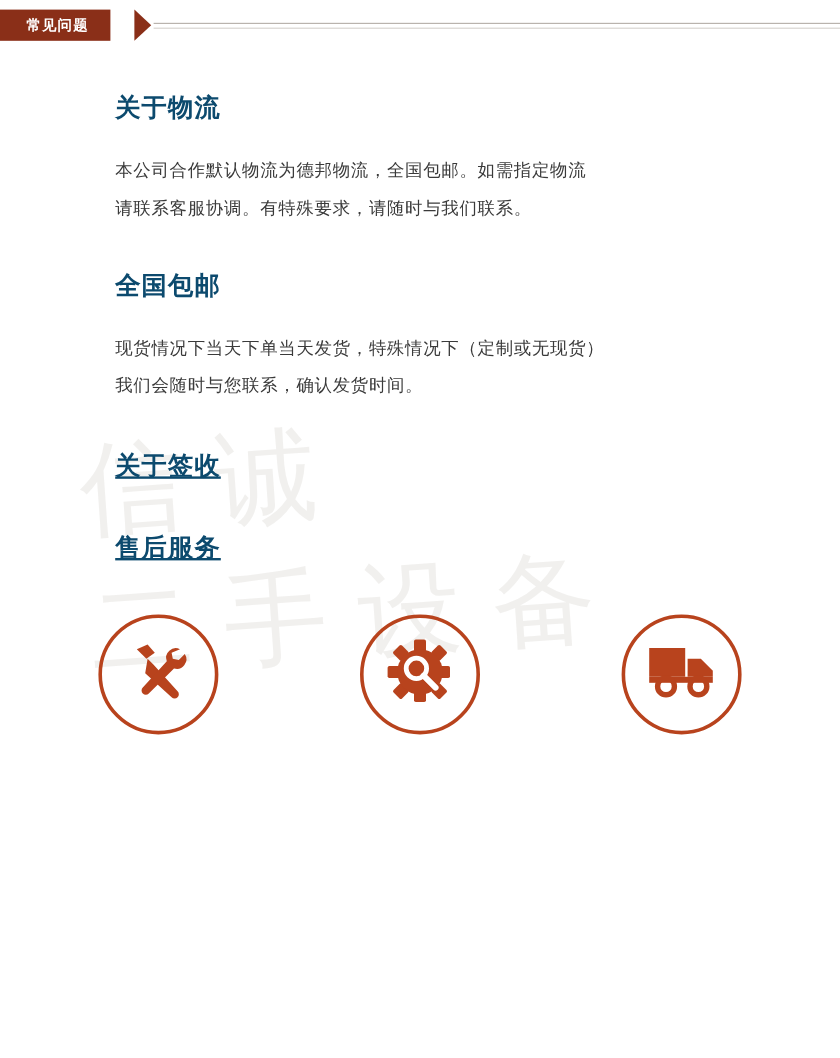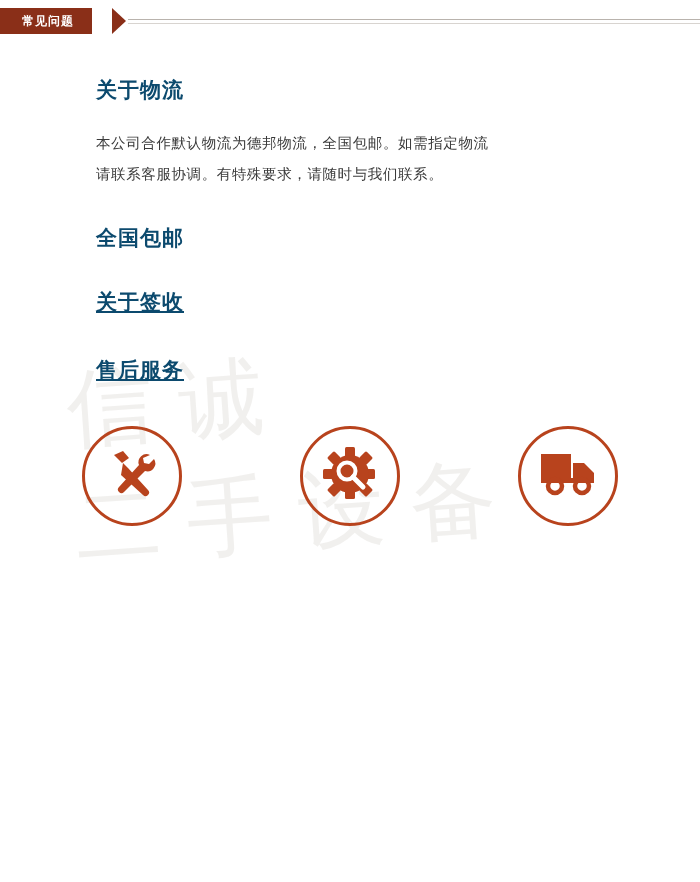--- a/index.html
+++ b/index.html
@@ -155,20 +155,22 @@
 <div class="content">
 
   <div class="section s-logistics">
     <h3 class="section-title">关于物流</h3>
     <div class="section-body">本公司合作默认物流为德邦物流，全国包邮。如需指定物流
 请联系客服协调。有特殊要求，请随时与我们联系。</div>
   </div>
 
   <div class="section s-ship">
     <h3 class="section-title">全国包邮</h3>
+    <div class="section-body">现货情况下当天下单当天发货，特殊情况下（定制或无现货）
+我们会随时与您联系，确认发货时间。</div>
   </div>
 
   <div class="section s-sign">
     <h3 class="section-title">关于签收</h3>
   </div>
 
   <div class="section s-after">
     <h3 class="section-title">售后服务</h3>
   </div>
 

